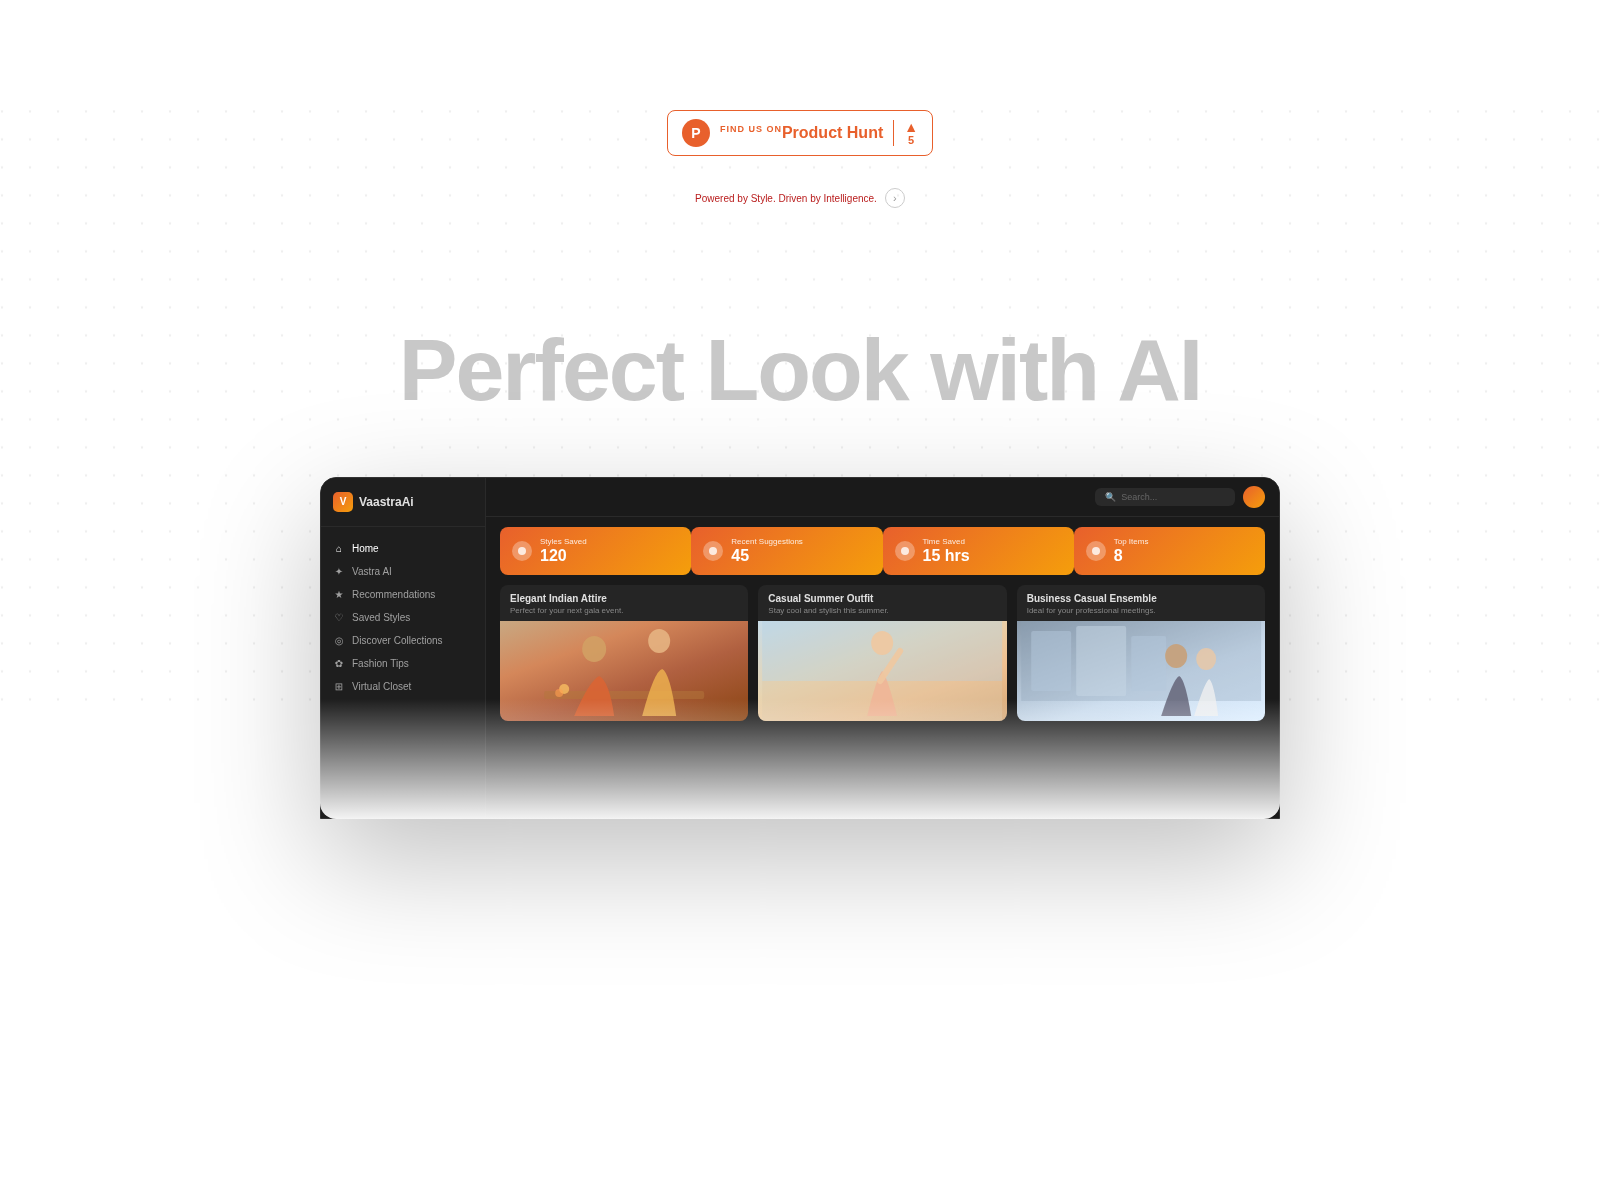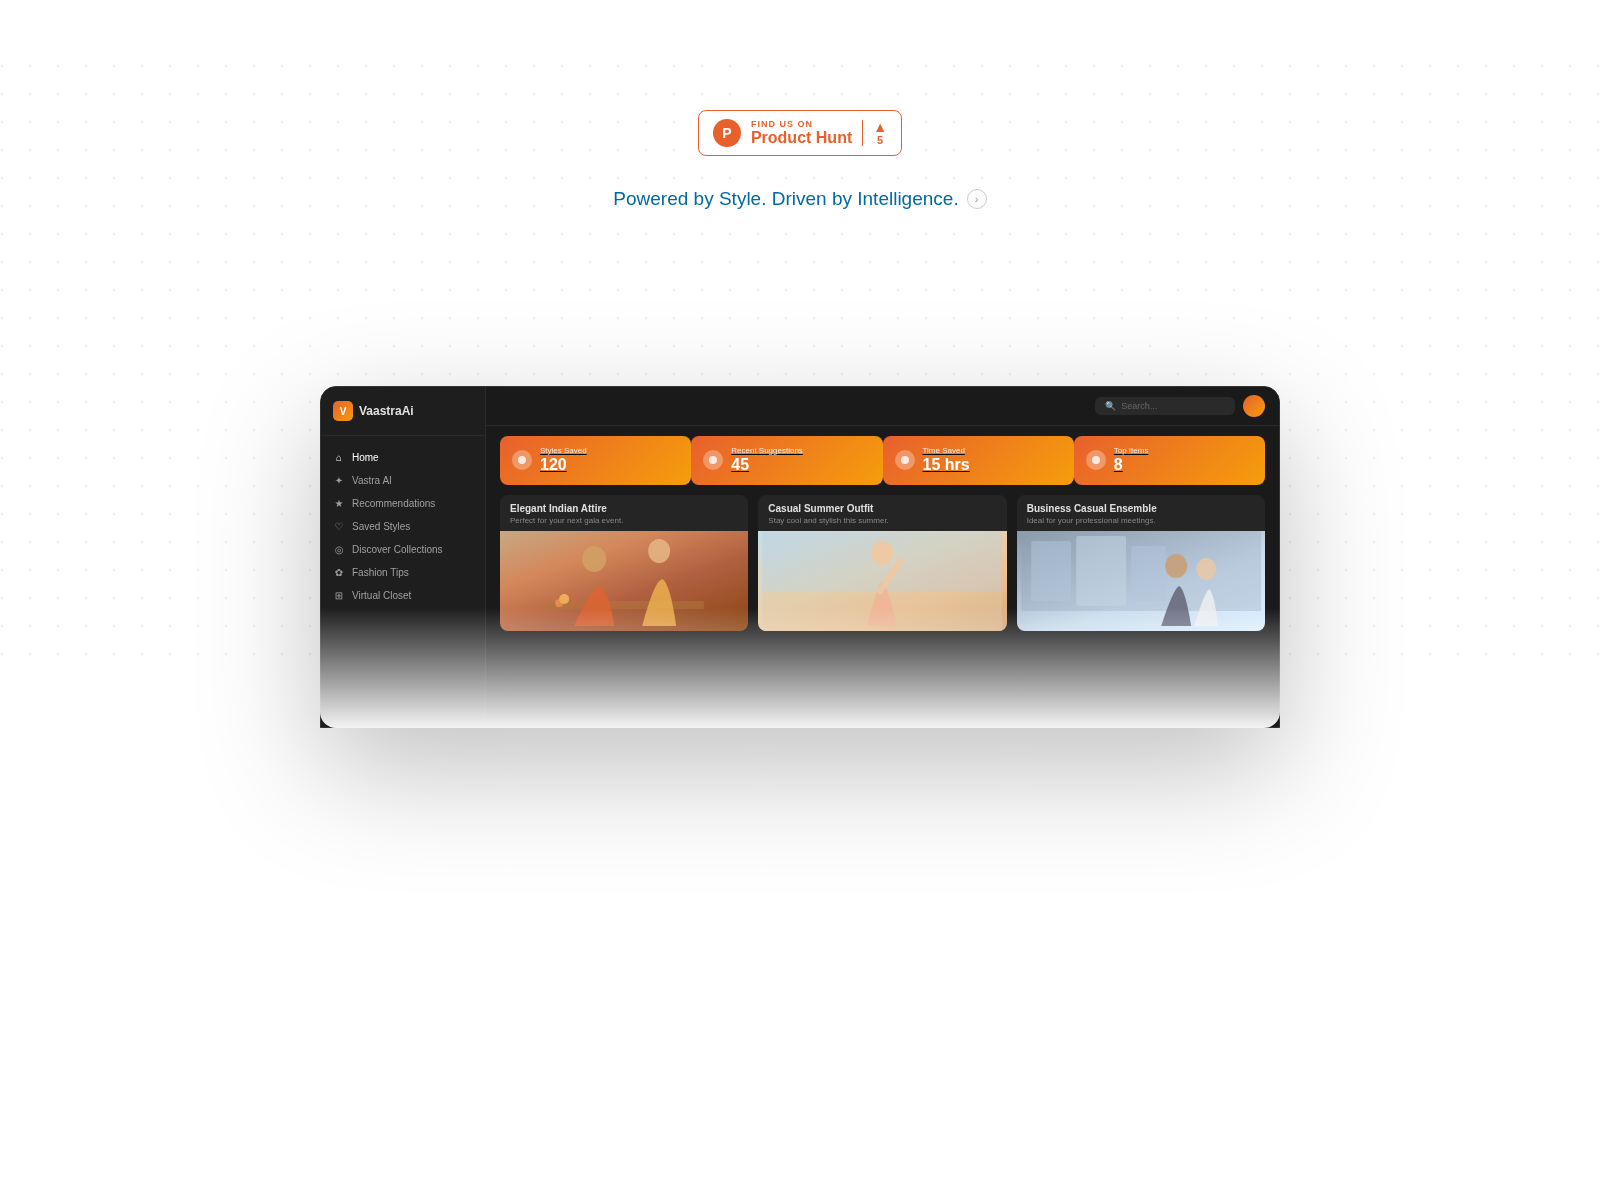--- a/index.html
+++ b/index.html
@@ -39,21 +39,21 @@
       border-radius: 50%;
       display: flex;
       align-items: center;
       justify-content: center;
       color: white;
       font-weight: 900;
       font-size: 14px;
     }
     .ph-text-group {
       display: flex;
-      flex-direction: column;
+      flex-direction: row;
     }
     .ph-find-us {
       font-size: 9px;
       color: #e8602c;
       font-weight: 600;
       letter-spacing: 1px;
       text-transform: uppercase;
     }
     .ph-name {
       font-size: 16px;
@@ -76,22 +76,22 @@
     }
 
     
     .tagline-row {
       display: flex;
       align-items: center;
       gap: 8px;
       margin-bottom: 24px;
     }
     .tagline-text {
-      font-size: 19px;
-      color: #0369a1;
+      font-size: 10px;
+      color: #b91c1c;
       text-align: center;
     }
     .tagline-arrow {
       width: 20px;
       height: 20px;
       border-radius: 50%;
       border: 1px solid #ccc;
       display: flex;
       align-items: center;
       justify-content: center;
@@ -235,21 +235,20 @@
       border-radius: 50%;
       background: linear-gradient(135deg, #e8602c, #f59e0b);
       flex-shrink: 0;
     }
 
     
     .stats-row {
       display: grid;
       grid-template-columns: repeat(4, 1fr);
       padding: 10px 14px;
-      text-decoration: underline;
     }
     .stat-card {
       background: linear-gradient(135deg, #e8602c, #f59e0b);
       border-radius: 8px;
       padding: 10px 12px;
       display: flex;
       align-items: center;
       gap: 8px;
     }
     .stat-dot {
@@ -367,20 +366,21 @@
 
   <div class="tagline-row" style="position:relative;z-index:2;">
     <span class="tagline-text">Powered by Style. Driven by Intelligence.</span>
     <div class="tagline-arrow">
       <span>›</span>
     </div>
   </div>
 
   <h1 class="main-heading" style="position:relative;z-index:2;">
     <br>
+    <span>Perfect Look with AI</span>
   </h1>
 
   <div class="mockup-wrapper" style="position:relative;z-index:2;">
     <div class="mockup-shell">
 
       <div class="app-layout">
 
         <div class="app-sidebar">
 
           <div class="sidebar-logo">

